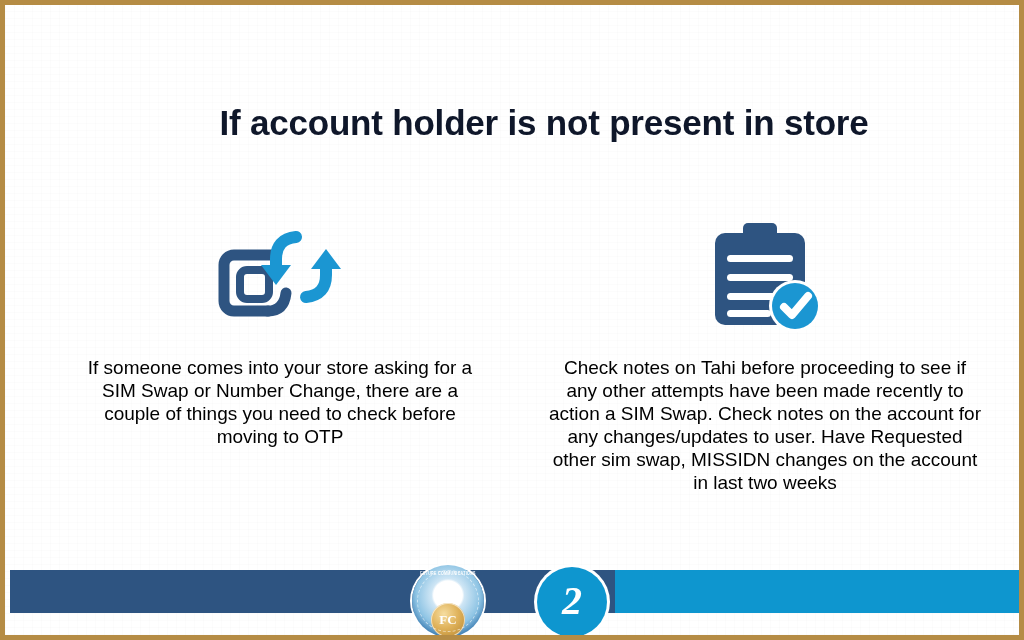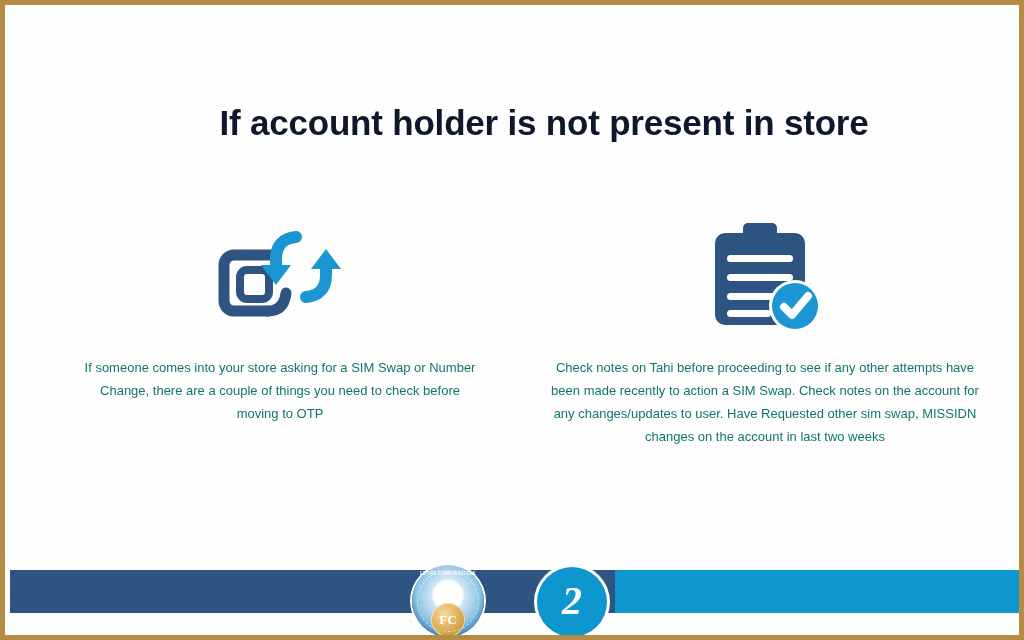--- a/index.html
+++ b/index.html
@@ -61,23 +61,23 @@
   .icon-wrap {
     height: 125px;
     display: flex;
     align-items: center;
     justify-content: center;
   }
 
   .body-text {
     margin-top: 16px;
     text-align: center;
-    font-size: 13px;
+    font-size: 19px;
     line-height: 23px;
-    color: #0f766e;
+    color: #000000;
   }
   .col-left .body-text  { padding: 0 22px; }
   .col-right .body-text { padding: 0 4px; }
 
   
   .bar {
     position: absolute;
     height: 43px;
     top: 565px;
   }

